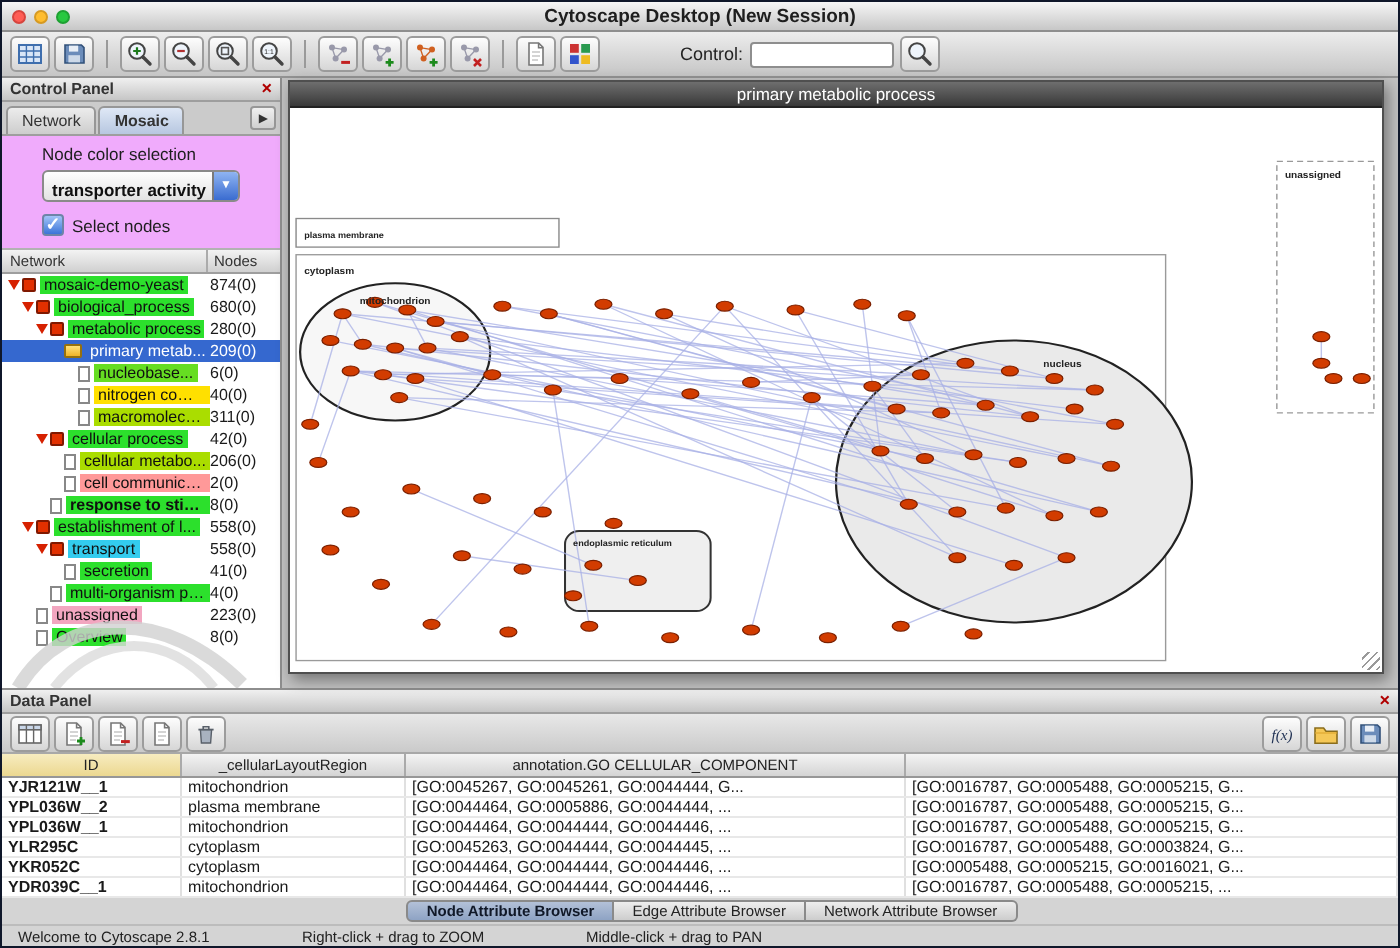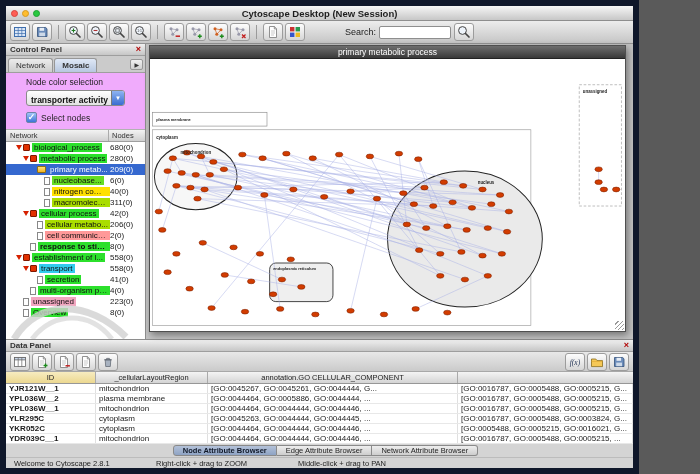--- a/index.html
+++ b/index.html
@@ -1,18 +1,18 @@
 <!DOCTYPE html>
 <html><head>
 <meta charset="utf-8">
 <style>
   html,body{margin:0;padding:0;background:#5a5a5a;}
   *{box-sizing:border-box;}
-  .window{width:639px;height:474px;position:relative;font-family:"Liberation Sans",sans-serif;
-    background:#d4d4d4;border:6px solid #0f172a;display:flex;flex-direction:column;overflow:hidden;}
+  .window{width:700px;height:474px;position:relative;font-family:"Liberation Sans",sans-serif;
+    background:#d4d4d4;border:1px solid #0f172a;display:flex;flex-direction:column;overflow:hidden;}
   
   .titlebar{height:15px;flex:0 0 auto;background:linear-gradient(#f6f6f6,#c7c7c7);
     border-bottom:1px solid #8e8e8e;display:flex;align-items:center;position:relative;}
   .dot{width:7px;height:7px;border-radius:50%;margin-left:4px;flex:0 0 auto;}
   .dot.red{background:#ff5d55;border:1px solid #d6453e;margin-left:5px;}
   .dot.yellow{background:#ffbd2e;border:1px solid #d69a22;}
   .dot.green{background:#28c840;border:1px solid #1ea132;}
   .wtitle{position:absolute;left:0;right:0;text-align:center;font-size:9.5px;font-weight:bold;color:#1e1e1e;}
   
   .toolbar{height:23px;flex:0 0 auto;background:linear-gradient(#ededed,#c5c5c5);
@@ -216,21 +216,21 @@
         <button class="tb-btn">
           <svg width="14" height="14" viewBox="0 0 14 14">
             <rect x="2" y="2" width="4.4" height="4.4" fill="#cc3333"></rect>
             <rect x="7.6" y="2" width="4.4" height="4.4" fill="#2a9a50"></rect>
             <rect x="2" y="7.6" width="4.4" height="4.4" fill="#3355cc"></rect>
             <rect x="7.6" y="7.6" width="4.4" height="4.4" fill="#eebb22"></rect>
           </svg>
         </button>
       </span>
     <span class="search-wrap">
-      <span class="search-label">Search:</span>
+      <span class="search-label">Control:</span>
       <input class="search-input" value="" style="">
       <button class="tb-btn">
         <svg width="14" height="14" viewBox="0 0 14 14">
           <circle cx="5.5" cy="5.5" r="3.9" fill="#eef4fb" stroke="#444" stroke-width="1"></circle>
           <path d="M8.5 8.5L12 12" stroke="#444" stroke-width="1.7" stroke-linecap="round"></path>
         </svg>
       </button>
     </span>
   </div>
 
@@ -257,20 +257,27 @@
               <span class="check">✓</span>
             </span>
           <span class="cb-label">Select nodes</span>
         </div>
       </div>
       <div class="tree-header">
         <span class="th-net">Network</span>
         <span class="th-nodes">Nodes</span>
       </div>
       <div class="tree">
+        <div class="tree-row">
+            <span class="ind" style="width: 2px;"></span>
+            <span class="expander open"></span>
+            <span class="node-icon net"></span>
+            <span class="tree-label" style="background: rgb(44, 224, 44);">mosaic-demo-yeast</span>
+            <span class="tree-count">874(0)</span>
+          </div>
           <div class="tree-row">
             <span class="ind" style="width: 9px;"></span>
             <span class="expander open"></span>
             <span class="node-icon net"></span>
             <span class="tree-label" style="background: rgb(44, 224, 44);">biological_process</span>
             <span class="tree-count">680(0)</span>
           </div>
           <div class="tree-row">
             <span class="ind" style="width: 16px;"></span>
             <span class="expander open"></span>

